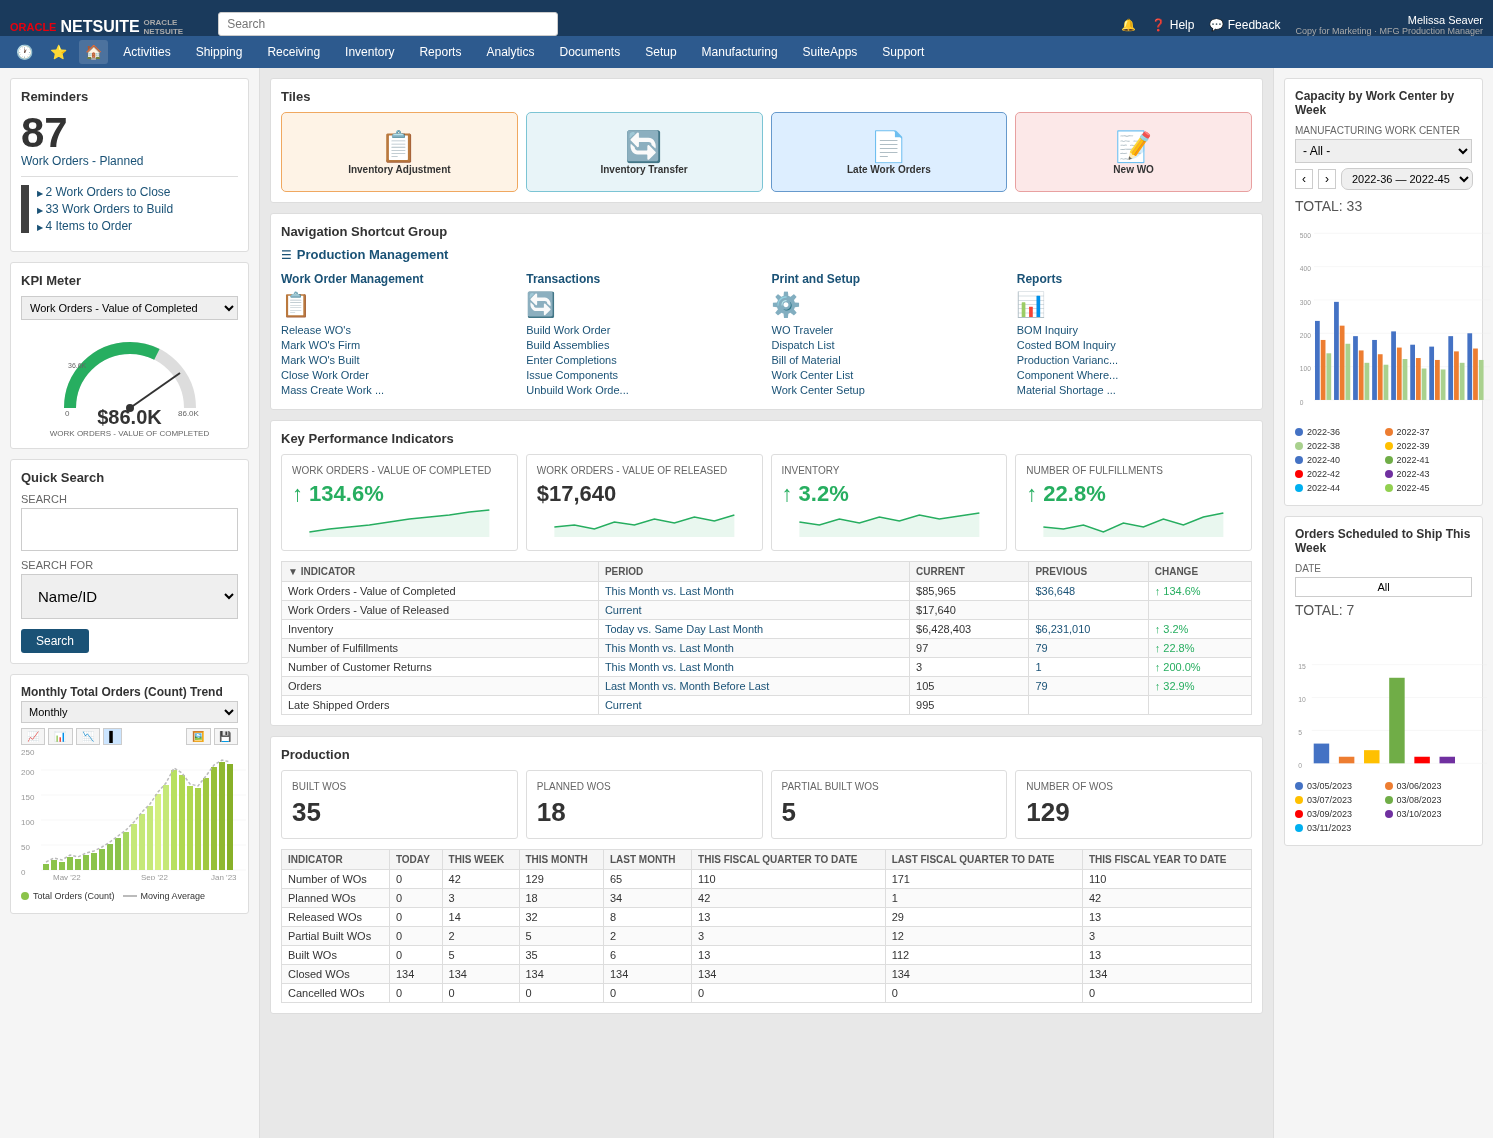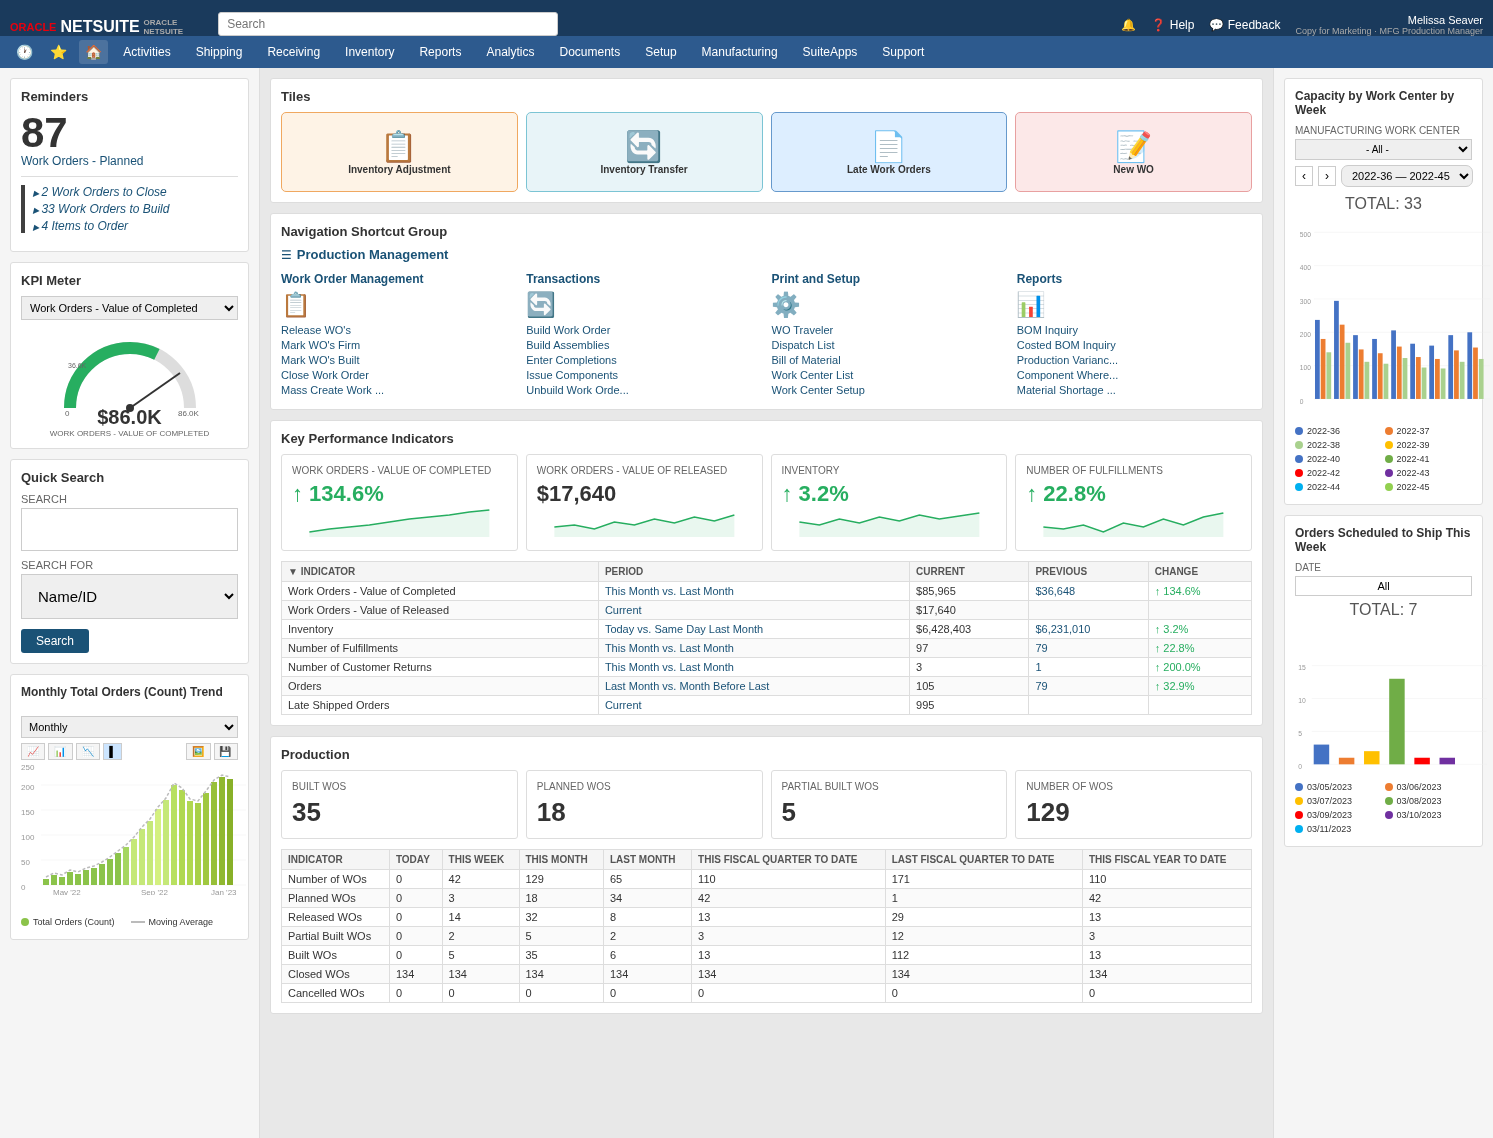--- a/index.html
+++ b/index.html
@@ -28,35 +28,35 @@
     .center-panel { flex: 1; overflow-y: auto; padding: 10px; background: #e8e8e8; }
     .right-panel { width: 220px; min-width: 220px; background: #f5f5f5; overflow-y: auto; padding: 10px; border-left: 1px solid #ddd; }
     
     
     .section { background: white; border: 1px solid #ddd; border-radius: 3px; margin-bottom: 10px; padding: 10px; }
     .section-title { font-size: 13px; font-weight: bold; color: #333; margin-bottom: 8px; }
     
     
     .reminder-number { font-size: 42px; font-weight: bold; color: #333; line-height: 1; }
     .reminder-label { color: #1a5276; font-size: 12px; margin-bottom: 8px; }
-    .reminder-border { border-left: 4px solid #404040; padding-left: 8px; margin-bottom: 8px; font-style: italic; }
+    .reminder-border { border-left: 8px solid #404040; padding-left: 8px; margin-bottom: 8px; }
     .reminder-item { color: #1a5276; font-size: 12px; margin-bottom: 3px; cursor: pointer; }
     .reminder-item::before { content: '▶ '; font-size: 8px; }
     
     
     .kpi-select { width: 100%; padding: 4px; border: 1px solid #ccc; font-size: 11px; margin-bottom: 8px; }
     
     
     .search-label { font-size: 11px; color: #666; margin-bottom: 3px; text-transform: uppercase; }
     .search-input { width: 100%; padding: 12px; border: 1px solid #ccc; margin-bottom: 8px; font-size: 15px; }
     .search-btn { background: #1a5276; color: white; border: none; padding: 5px 15px; cursor: pointer; font-size: 12px; border-radius: 3px; }
     
     
     .trend-title { font-size: 12px; font-weight: bold; margin-bottom: 2px; }
-    .chart-select { width: 100%; padding: 3px; border: 1px solid #ccc; font-size: 11px; margin-bottom: 5px; margin-top: 15px; }
+    .chart-select { width: 100%; padding: 3px; border: 1px solid #ccc; font-size: 11px; margin-bottom: 5px; }
     .chart-icons { display: flex; gap: 3px; margin-bottom: 5px; }
     .chart-icon-btn { padding: 2px 5px; border: 1px solid #ccc; background: #f5f5f5; cursor: pointer; font-size: 10px; }
     
     
     .tiles-grid { display: grid; grid-template-columns: repeat(4, 1fr); gap: 8px; }
     .tile { border-radius: 5px; padding: 15px 10px; display: flex; flex-direction: column; align-items: center; justify-content: center; min-height: 80px; cursor: pointer; }
     .tile-orange { background: #fef3e6; border: 1px solid #f0a860; }
     .tile-blue-light { background: #e8f4f8; border: 1px solid #7bc4d4; }
     .tile-blue { background: #ddeeff; border: 1px solid #6699cc; }
     .tile-pink { background: #fce8e8; border: 1px solid #e8a0a0; }
@@ -87,23 +87,23 @@
     
     
     .prod-grid { display: grid; grid-template-columns: repeat(4, 1fr); gap: 8px; margin-bottom: 10px; }
     .prod-card { border: 1px solid #ddd; border-radius: 3px; padding: 10px; }
     .prod-card-title { font-size: 10px; color: #666; text-transform: uppercase; margin-bottom: 5px; }
     .prod-card-value { font-size: 26px; font-weight: bold; color: #333; }
     
     
     .rp-title { font-size: 12px; font-weight: bold; margin-bottom: 8px; }
     .rp-label { font-size: 10px; color: #666; text-transform: uppercase; margin-bottom: 3px; }
-    .rp-select { width: 100%; padding: 3px; border: 1px solid #ccc; font-size: 10px; margin-bottom: 5px; text-align: center; }
+    .rp-select { width: 100%; padding: 3px; border: 1px solid #ccc; font-size: 12px; margin-bottom: 5px; }
     .rp-input { width: 100%; padding: 3px; border: 1px solid #ccc; font-size: 11px; margin-bottom: 5px; text-align: center; }
-    .rp-total { font-size: 16px; color: #555; margin-bottom: 5px; text-align: center; }
+    .rp-total { font-size: 14px; color: #555; margin-bottom: 5px; }
     .legend-item { display: flex; align-items: center; gap: 4px; font-size: 9px; margin-bottom: 2px; }
     .legend-dot { width: 8px; height: 8px; border-radius: 50%; }
     .legend-grid { display: grid; grid-template-columns: 1fr 1fr; gap: 2px; margin-top: 5px; }
     
     
     .gauge-svg { width: 160px; height: 90px; }
     
     
     ::-webkit-scrollbar { width: 6px; height: 6px; }
     ::-webkit-scrollbar-track { background: #f1f1f1; }
@@ -261,21 +261,21 @@
         <rect x="190" y="17" width="6" height="103" fill="#98c038"></rect>
         <rect x="198" y="12" width="6" height="108" fill="#90b830"></rect>
         <rect x="206" y="14" width="6" height="106" fill="#88b028"></rect>
 
         <polyline points="25,112 33,108 41,110 49,105 57,107 65,103 73,101 81,97 89,92 97,86 105,80 113,72 121,62 129,54 137,42 145,33 153,18 161,23 169,34 177,36 185,26 193,15 201,10 209,12" fill="none" stroke="#bbb" stroke-width="1.5" stroke-dasharray="3,2"></polyline>
 
         <text x="32" y="130" font-size="8" fill="#999">May '22</text>
         <text x="120" y="130" font-size="8" fill="#999">Sep '22</text>
         <text x="190" y="130" font-size="8" fill="#999">Jan '23</text>
       </svg>
-      <div style="display:flex;gap:16px;margin-top:19px;">
+      <div style="display:flex;gap:8px;margin-top:8px;">
         <div class="legend-item">
           <div class="legend-dot" style="background:#8bc34a;"></div>
           <span>Total Orders (Count)</span>
         </div>
         <div class="legend-item">
           <div style="width:14px;height:2px;background:#bbb;border-top:1px dashed #bbb;"></div>
           <span>Moving Average</span>
         </div>
       </div>
     </div>

